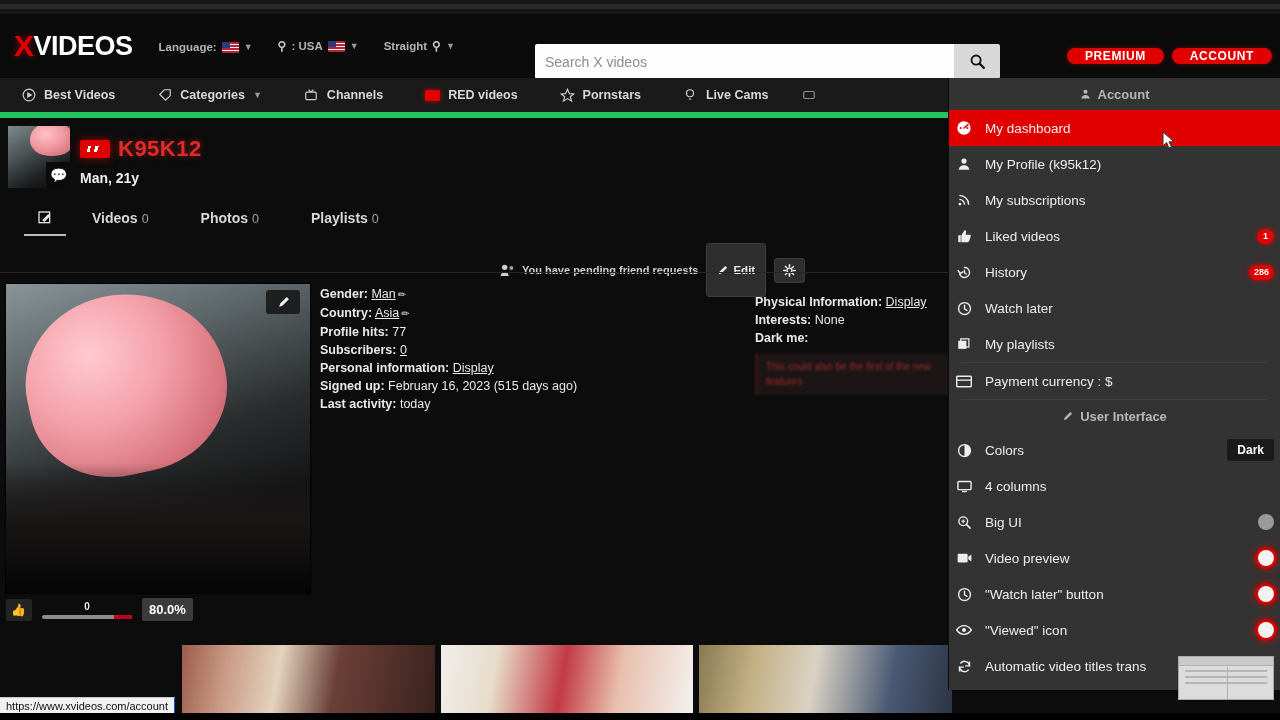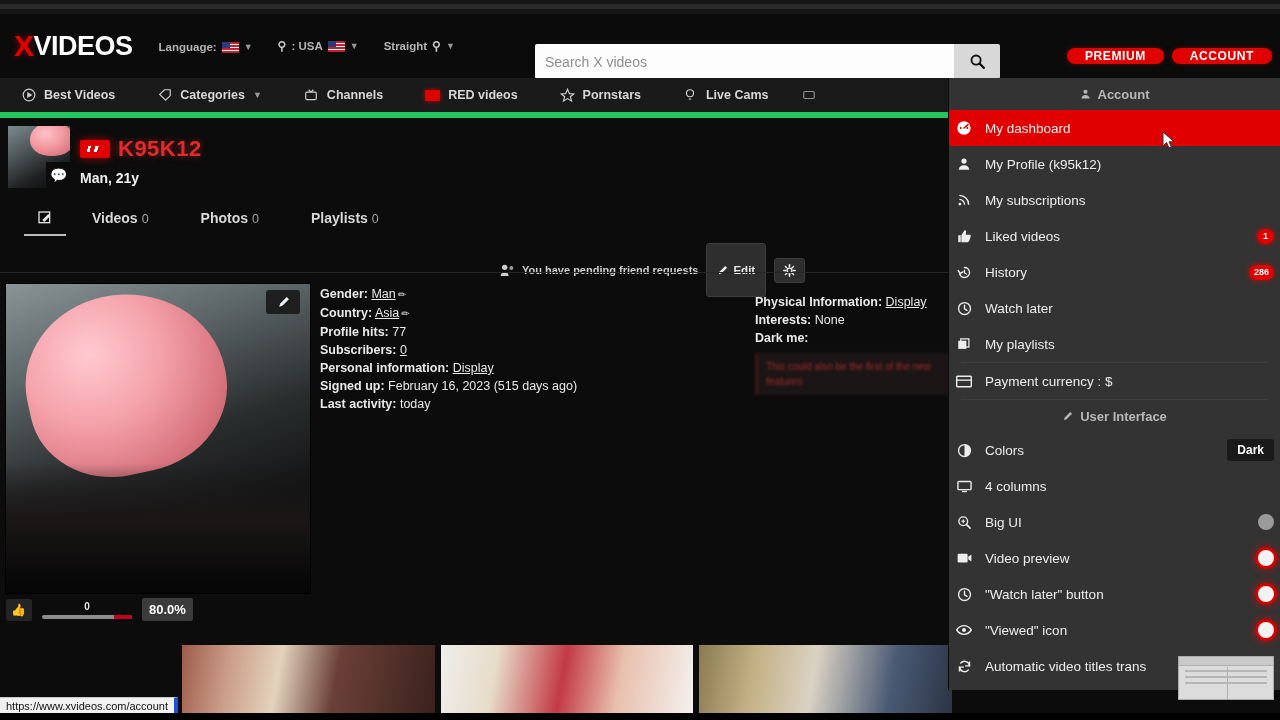--- a/index.html
+++ b/index.html
@@ -179,21 +179,21 @@
   .toggle.off { background:#9a9a9a; }
 
   .cursor {
     position:absolute; left: 1162px; top: 131px; width: 14px; height: 18px; z-index: 40;
   }
 
   
   .statusbar {
     position:absolute; left: 0; bottom: 6px; background:#f1f1f1; color:#111;
     font-size: 11px; padding: 2px 6px; max-width: 232px; white-space:nowrap; overflow:hidden;
-    border-top:1px solid #c9c9c9; border-right:4px solid #1d4ed8;
+    border-top:1px solid #c9c9c9; border-right:1px solid #1d4ed8;
   }
   .floatwin {
     position:absolute; right: 6px; bottom: 20px; width: 96px; height: 44px;
     background:#dcdcdc; border:1px solid #aaa; overflow:hidden;
   }
   .floatwin .fw-top { height: 9px; background:#c9c9c9; border-bottom:1px solid #b0b0b0; }
   .floatwin .fw-l { height:2px; background:#b6b6b6; margin: 4px 6px; }
   .floatwin .fw-split { position:absolute; left: 48px; top: 10px; bottom:0; width:1px; background:#b0b0b0; }
   .bottombar { position:absolute; left:0; bottom:0; width:1280px; height: 7px; background:#000; }
 </style>

